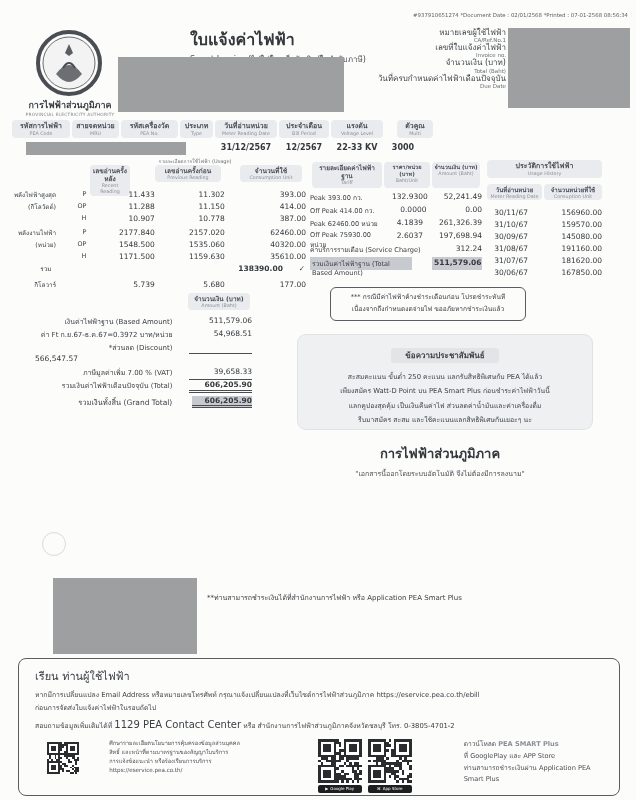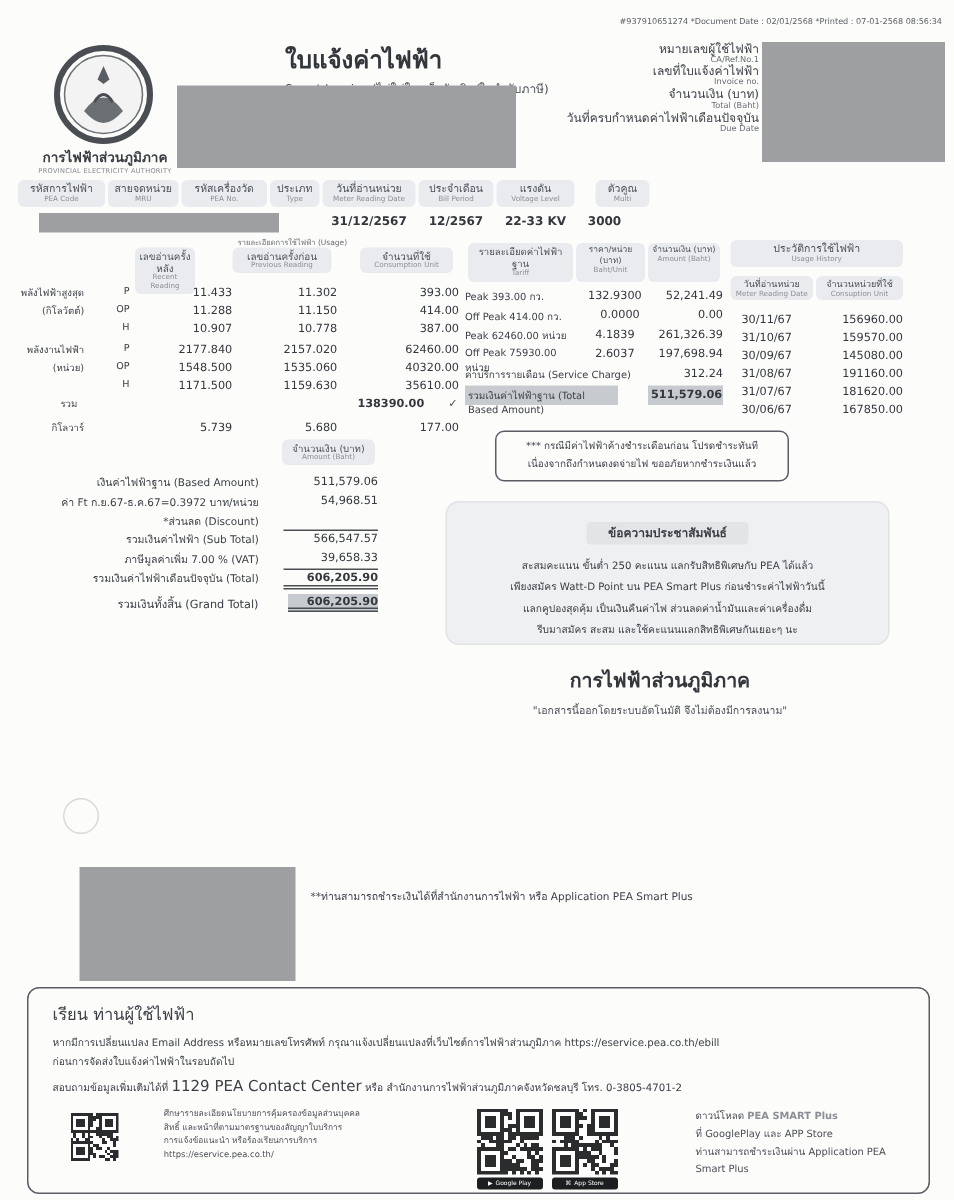--- a/index.html
+++ b/index.html
@@ -3,21 +3,21 @@
 <meta charset="utf-8">
 <style>
   html,body{margin:0;padding:0;background:#e8e8e8;}
   .page{position:relative;width:636px;height:800px;background:#fcfcfb;overflow:hidden;
         font-family:"DejaVu Sans","Liberation Sans",sans-serif;color:#3c4046;}
   .abs{position:absolute;}
   .r{text-align:right;}
   .c{text-align:center;}
   .redact{background:#9d9fa0;}
   .pill{background:#e9ebee;border-radius:4px;text-align:center;padding:2px 2px 1px 2px;box-sizing:border-box;}
-  .pill .th{font-size:7px;font-weight:normal;color:#4a4f57;line-height:1.25;}
+  .pill .th{font-size:7px;font-weight:bold;color:#4a4f57;line-height:1.25;}
   .pill .en{font-size:4.8px;color:#8a8f96;line-height:1.2;}
   .v8{font-size:8px;font-weight:bold;color:#34383d;}
   .num{font-size:7.5px;color:#34383d;}
   .lbl{font-size:7px;color:#3c4046;}
   .tiny{font-size:5.5px;color:#6a6e74;}
   .hl{background:#c7cbd0;}
   .box1{border:1px solid #5a5e63;border-radius:6px;}
   .prbox{background:#eef0f1;border-radius:8px;box-shadow:0 0 0 1px #e0e2e4;}
   .row{display:flex;gap:16px;}
   .qr{display:block;}
@@ -275,21 +275,20 @@
       </div>
     <div class="row" style="height:13px;">
       <div class="lbl r" style="width:174px;font-size:7px;">ค่า Ft ก.ย.67-ธ.ค.67=0.3972 บาท/หน่วย</div>
       <div class="num r" style="width:68px;">54,968.51</div>
       </div>
     <div class="row" style="height:12px;">
       <div class="lbl r" style="width:174px;font-size:7px;">*ส่วนลด (Discount)</div>
       <div class="num r" style="width:68px;border-bottom:1px solid #4a4e52;"></div>
       </div>
     <div class="row" style="height:13px;">
-      <div class="lbl r" style="width:174px;font-size:7px;">รวมเงินค่าไฟฟ้า (Sub Total)</div>
       <div class="num r" style="width:68px;">566,547.57</div>
       </div>
     <div class="row" style="height:13px;">
       <div class="lbl r" style="width:174px;font-size:7px;">ภาษีมูลค่าเพิ่ม 7.00 % (VAT)</div>
       <div class="num r" style="width:68px;border-bottom:1px solid #4a4e52;">39,658.33</div>
       </div>
     <div class="row" style="height:13px;">
       <div class="lbl r" style="width:174px;font-size:7px;">รวมเงินค่าไฟฟ้าเดือนปัจจุบัน (Total)</div>
       <div class="num r" style="width:68px;border-bottom:3px double #4a4e52;font-weight:bold;">606,205.90</div>
       </div>

